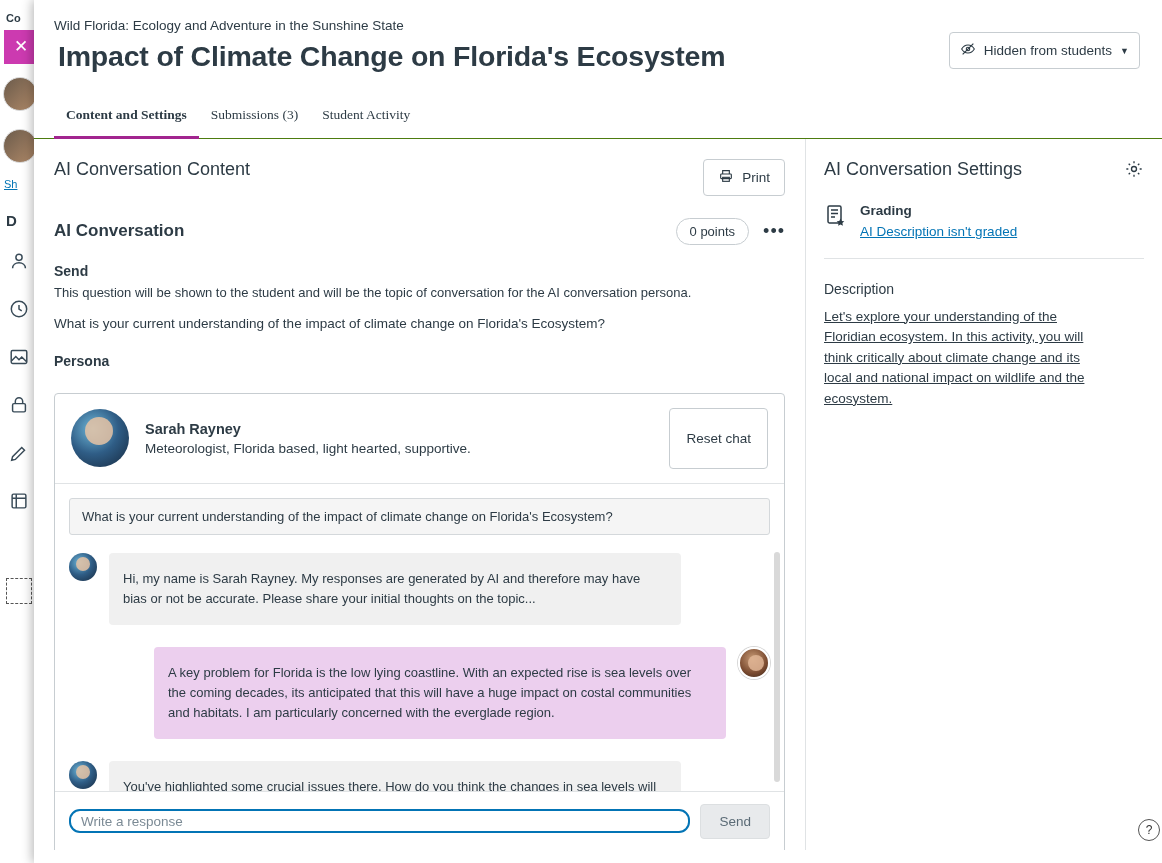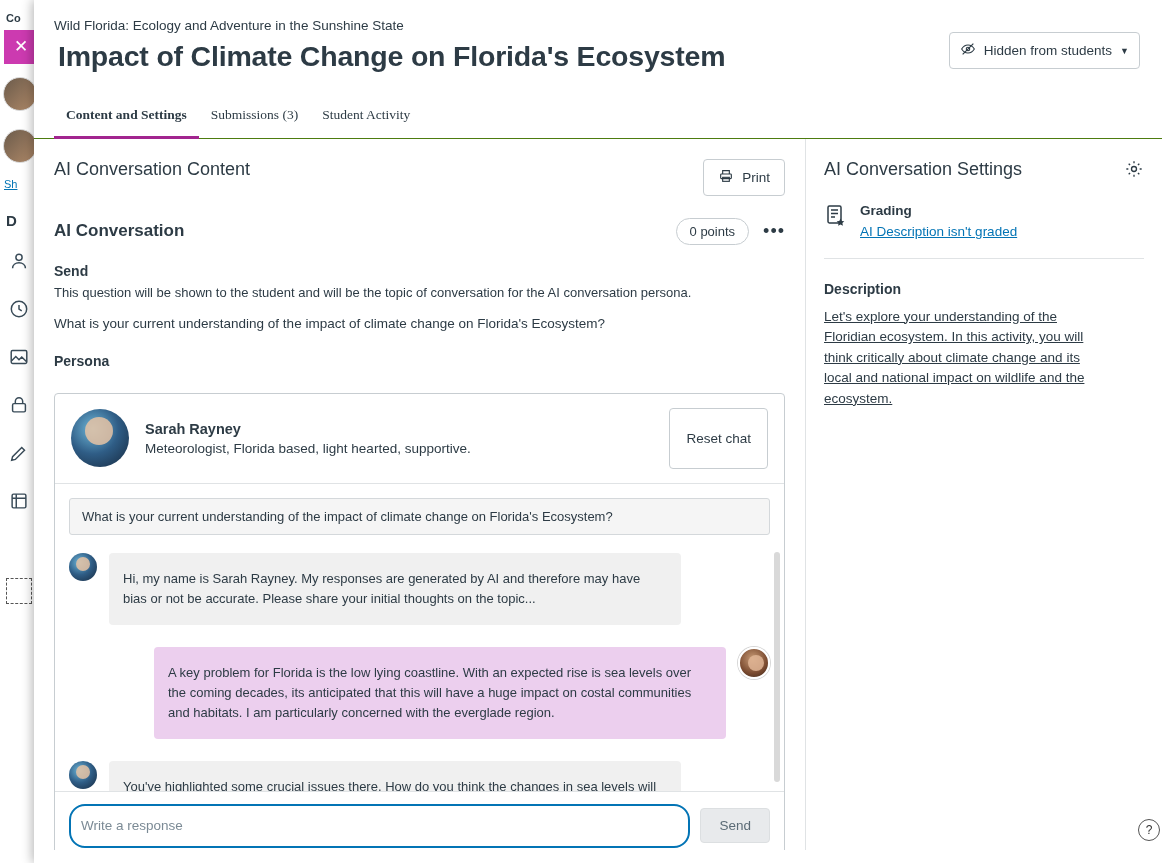--- a/index.html
+++ b/index.html
@@ -330,23 +330,23 @@
   
   .composer {
     display: flex;
     align-items: center;
     gap: 10px;
     border-top: 1px solid #e0e3e5;
     padding: 12px 14px 14px 14px;
   }
   .composer input {
     flex: 1;
-    height: 44px;
+    height: 24px;
     border: 2px solid #0374b5;
-    border-radius: 16px;
+    border-radius: 11px;
     padding: 0 10px;
     font-size: 13.5px;
     font-family: "Liberation Sans", sans-serif;
     color: #2d3b45;
     outline: none;
   }
   .composer input::placeholder { color: #7b8a95; }
   .send-btn {
     background: #e8eaec;
     border: 1px solid #dcdfe1;
@@ -385,21 +385,21 @@
     margin-bottom: 4px;
   }
   .side-link {
     font-size: 13.5px;
     color: #0374b5;
     text-decoration: underline;
     cursor: pointer;
   }
   .desc-title {
     font-size: 14px;
-    font-weight: bold;
+    font-weight: normal;
     color: #2d3b45;
     margin: 22px 0 10px 0;
   }
   .desc-body {
     font-size: 13.5px;
     line-height: 1.52;
     color: #2d3b45;
     text-decoration: underline;
     max-width: 262px;
   }

